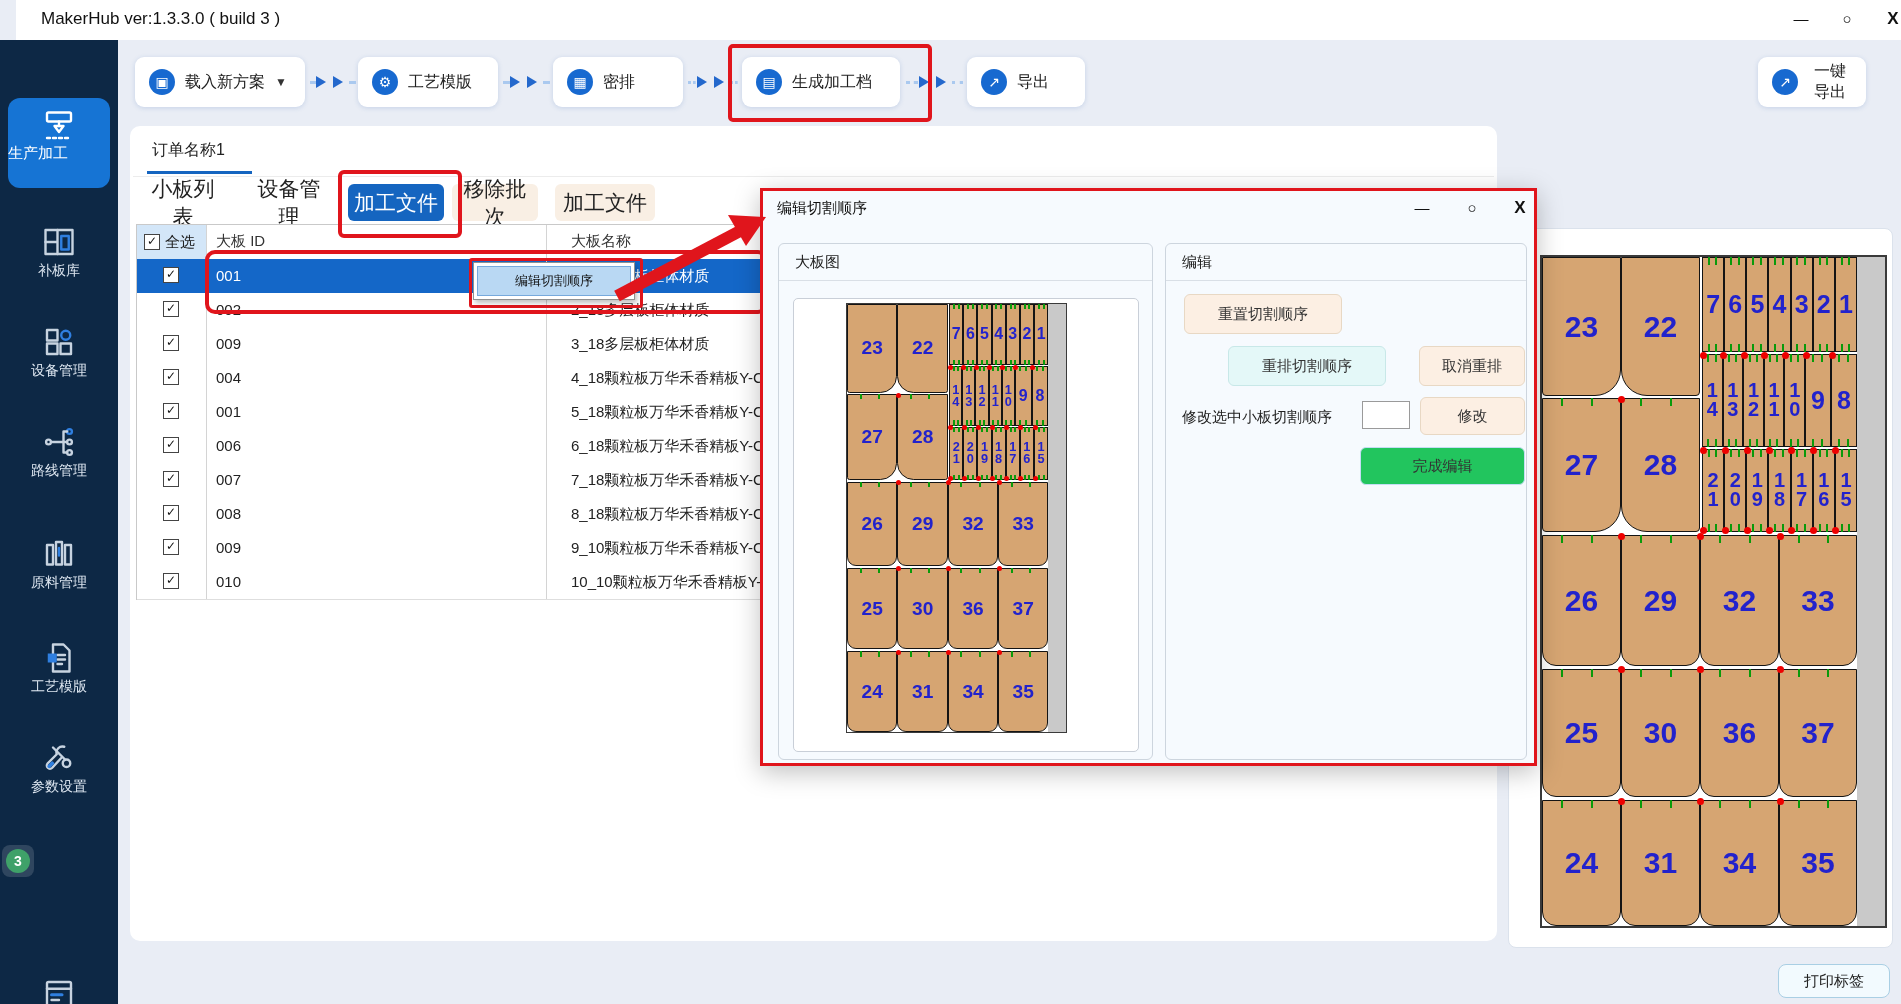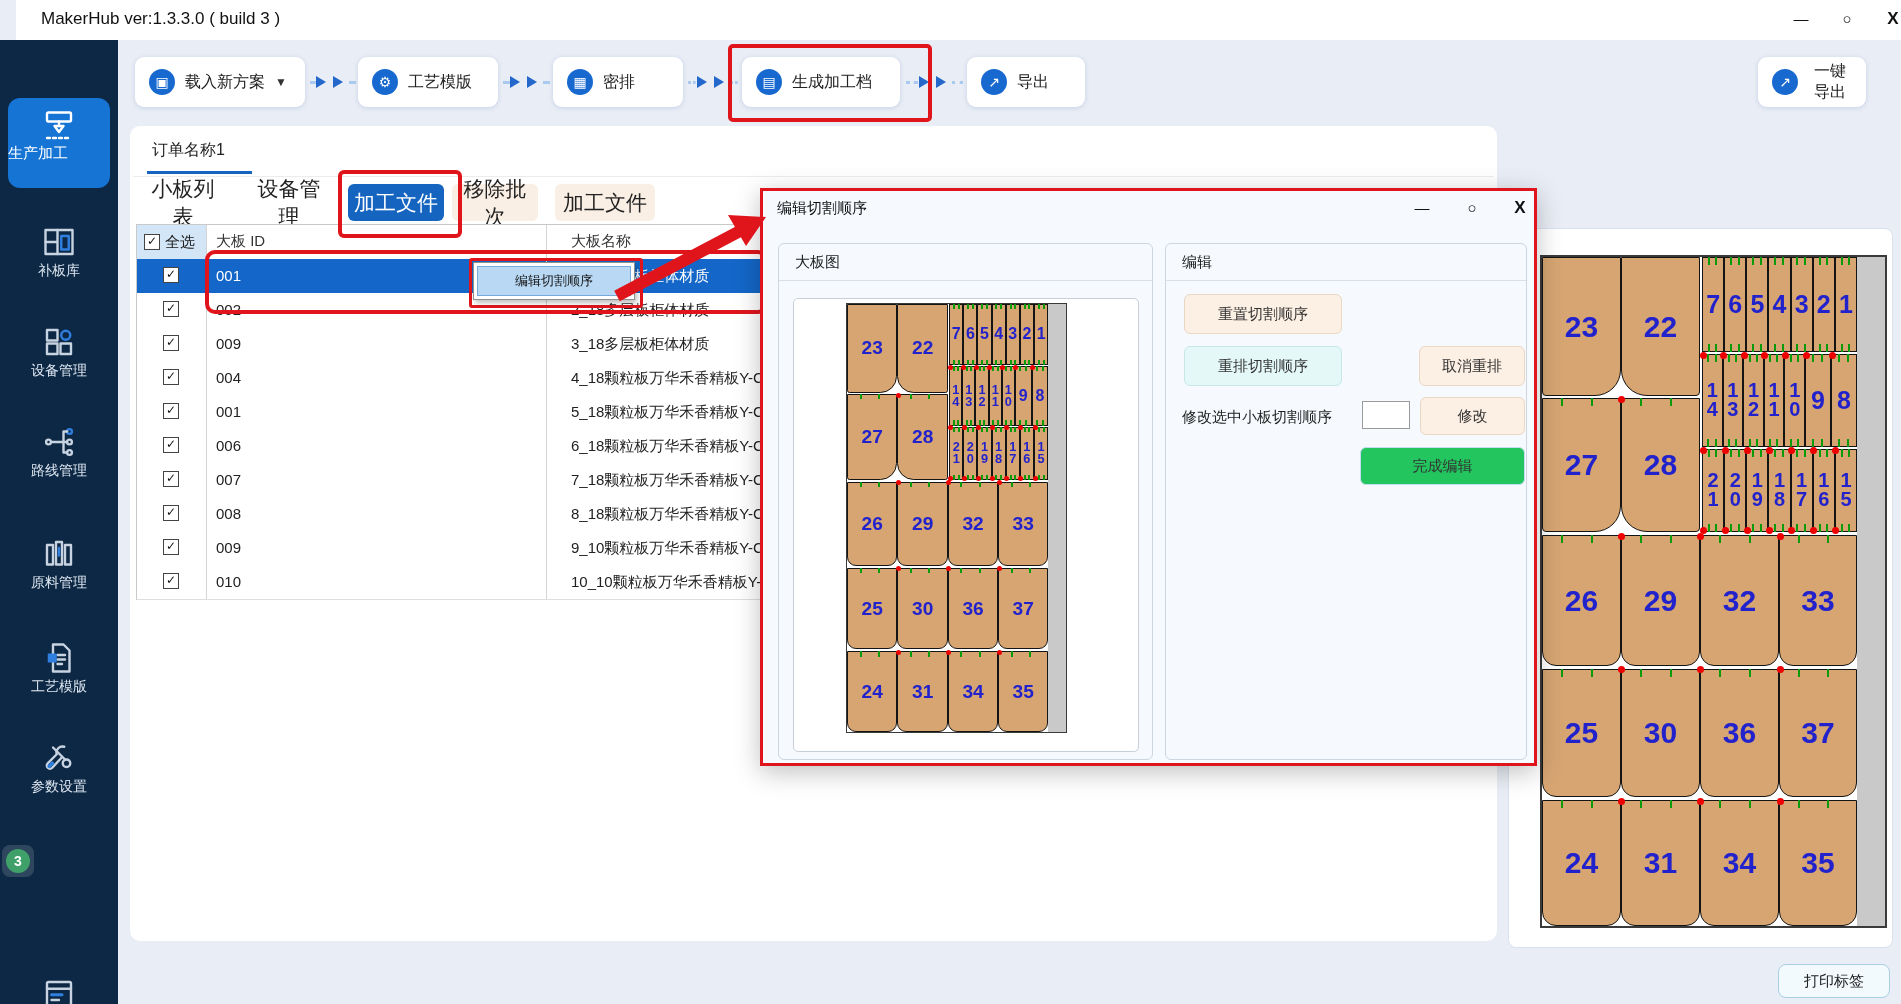--- a/index.html
+++ b/index.html
@@ -72,21 +72,21 @@
   .dlg-title{position:absolute;left:14px;top:8px;font-size:15px;color:#111;}
   .dlg-btn{position:absolute;top:4px;width:28px;height:26px;text-align:center;line-height:26px;
     font-size:15px;color:#111;cursor:pointer;}
   .group{position:absolute;border:1px solid #cdd5de;border-radius:6px;background:transparent;}
   .group .glabel{position:absolute;left:16px;top:9px;font-size:15px;color:#222;}
   .group .gline{position:absolute;left:0;top:36px;width:100%;height:1px;background:#d9dfe6;}
   .board-panel{position:absolute;left:14px;top:54px;width:344px;height:452px;background:#fff;
     border:1px solid #c9cfd8;border-radius:5px;}
   .dlg-btn2{position:absolute;border-radius:6px;font-size:15px;color:#333;border:1px solid #e8d8c4;
     background:#fcefe3;display:flex;align-items:center;justify-content:center;cursor:pointer;font-family:inherit;}
-  .dlg-btn2.cyan{background:#e4f8f8;border-color:#c8e8e8;}
+  .dlg-btn2.cyan{background:#e4f8f8;border-color:#c8e8e8;margin-left:44px;}
   .dlg-btn2.blue{background:#22c55e;border-color:#c5ddf4;}
   .dlg-label{position:absolute;font-size:15px;color:#222;}
   .dlg-input{position:absolute;width:48px;height:28px;border:1px solid #9a9a9a;background:#fff;
     box-sizing:border-box;font-size:14px;padding:2px 4px;font-family:inherit;}
   
   .right-card{position:absolute;left:1508px;top:228px;width:385px;height:720px;background:#fff;
     border:1px solid #dbe2ec;border-radius:8px;box-sizing:border-box;}
   .print-btn{position:absolute;left:1778px;top:964px;width:112px;height:34px;background:#f2fafe;
     border:1px solid #a9cfe4;border-radius:8px;font-size:15px;color:#222;cursor:pointer;font-family:inherit;}
   

